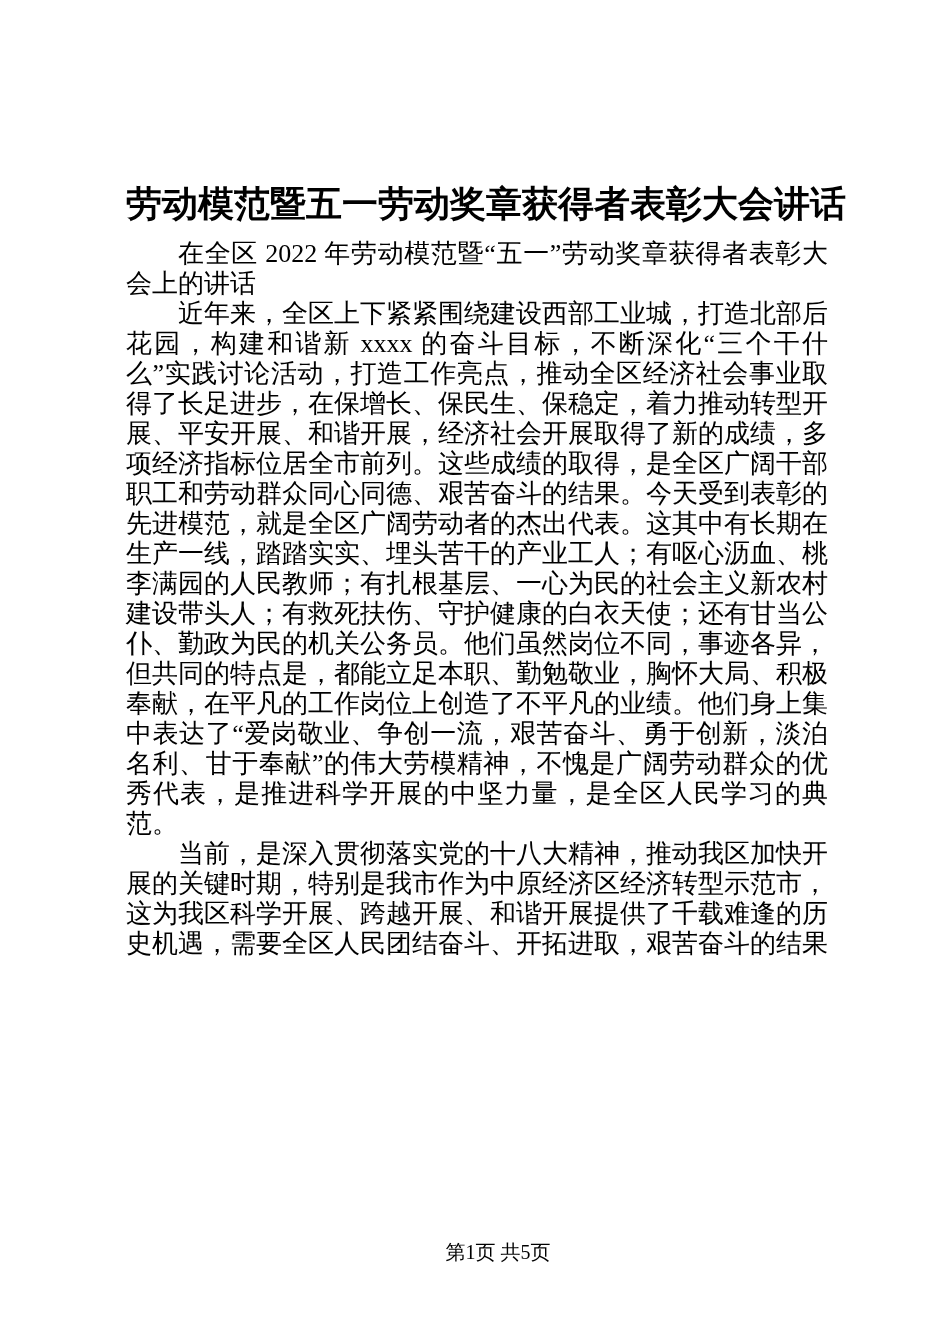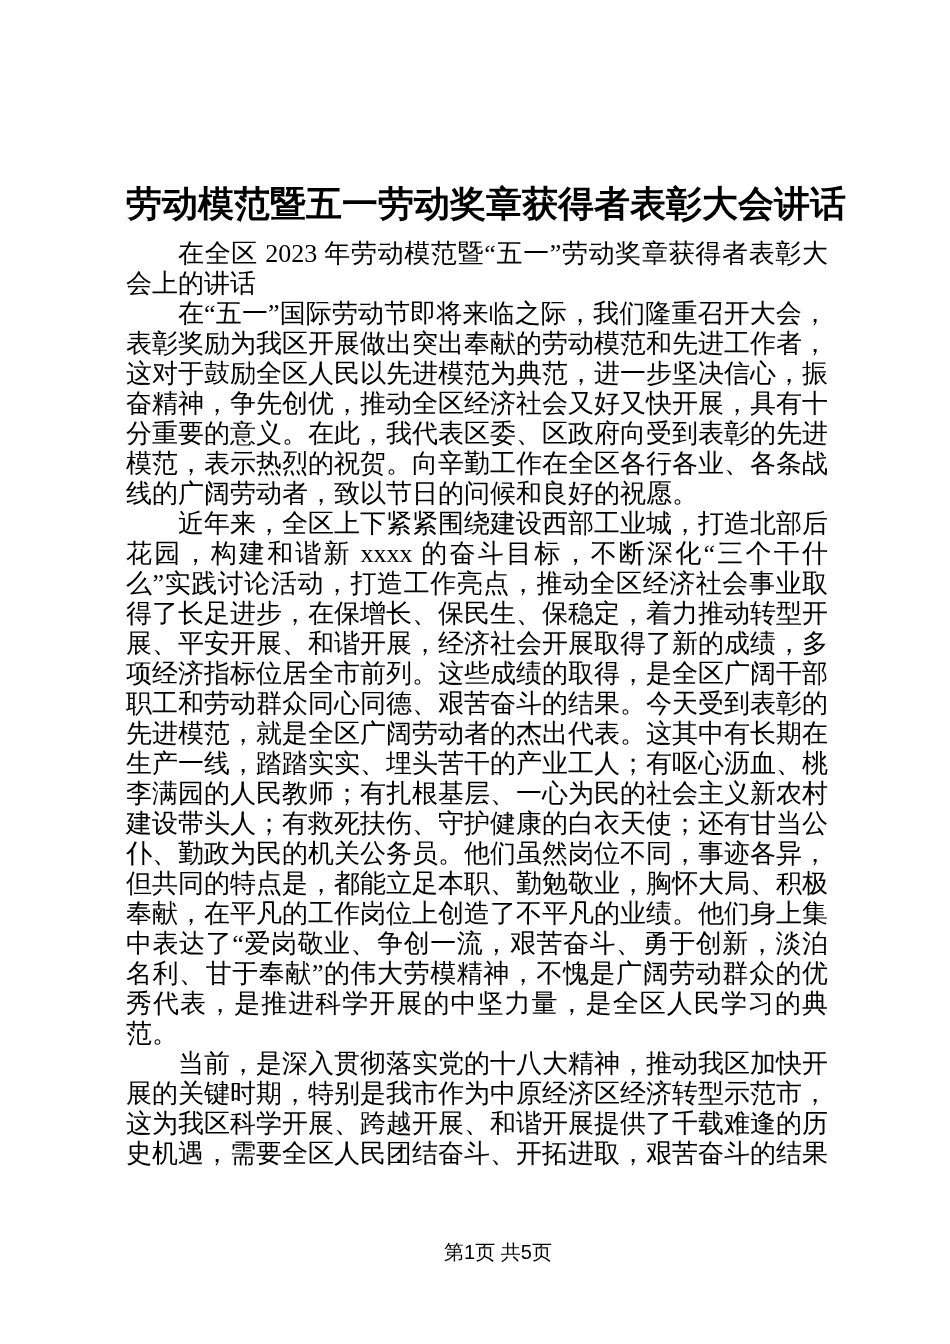--- a/index.html
+++ b/index.html
@@ -41,34 +41,33 @@
     font-family: "Liberation Serif", serif;
   }
   .footer {
     position: absolute;
     top: 1238px;
     left: 0;
     width: 100%;
     text-align: center;
     font-size: 20px;
     line-height: 28px;
-    font-family: Liberation Sans, sans-serif;
+    font-family: Liberation Serif, serif;
   }
   .footer-inner {
     position: relative;
     left: 23px;
   }
 </style>
 </head>
 <body>
 
 <div class="page">
   <div class="content">
     <h1 class="doc-title">劳动模范暨五一劳动奖章获得者表彰大会讲话</h1>
-    <p class="para">在全区 2023 年劳动模范暨“五一”劳动奖章获得者表彰大会上的讲话</p>
-    <p class="para">在“五一”国际劳动节即将来临之际，我们隆重召开大会，表彰奖励为我区开展做出突出奉献的劳动模范和先进工作者，这对于鼓励全区人民以先进模范为典范，进一步坚决信心，振奋精神，争先创优，推动全区经济社会又好又快开展，具有十分重要的意义。在此，我代表区委、区政府向受到表彰的先进模范，表示热烈的祝贺。向辛勤工作在全区各行各业、各条战线的广阔劳动者，致以节日的问候和良好的祝愿。</p>
+    <p class="para">在全区 2022 年劳动模范暨“五一”劳动奖章获得者表彰大会上的讲话</p>
     <p class="para">近年来，全区上下紧紧围绕建设西部工业城，打造北部后花园，构建和谐新 xxxx 的奋斗目标，不断深化“三个干什么”实践讨论活动，打造工作亮点，推动全区经济社会事业取得了长足进步，在保增长、保民生、保稳定，着力推动转型开展、平安开展、和谐开展，经济社会开展取得了新的成绩，多项经济指标位居全市前列。这些成绩的取得，是全区广阔干部职工和劳动群众同心同德、艰苦奋斗的结果。今天受到表彰的先进模范，就是全区广阔劳动者的杰出代表。这其中有长期在生产一线，踏踏实实、埋头苦干的产业工人；有呕心沥血、桃李满园的人民教师；有扎根基层、一心为民的社会主义新农村建设带头人；有救死扶伤、守护健康的白衣天使；还有甘当公仆、勤政为民的机关公务员。他们虽然岗位不同，事迹各异，但共同的特点是，都能立足本职、勤勉敬业，胸怀大局、积极奉献，在平凡的工作岗位上创造了不平凡的业绩。他们身上集中表达了“爱岗敬业、争创一流，艰苦奋斗、勇于创新，淡泊名利、甘于奉献”的伟大劳模精神，不愧是广阔劳动群众的优秀代表，是推进科学开展的中坚力量，是全区人民学习的典范。</p>
     <p class="para">当前，是深入贯彻落实党的十八大精神，推动我区加快开展的关键时期，特别是我市作为中原经济区经济转型示范市，这为我区科学开展、跨越开展、和谐开展提供了千载难逢的历史机遇，需要全区人民团结奋斗、开拓进取，艰苦奋斗的结果</p>
   </div>
   <div class="footer">
     <span class="footer-inner">第1页 共5页</span>
   </div>
 </div>
 
 </body></html>

